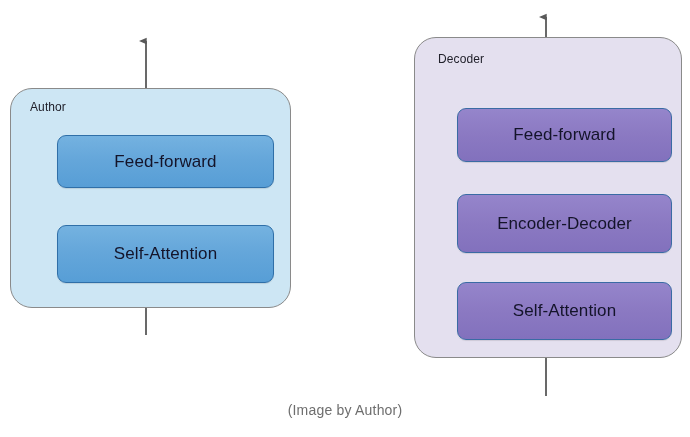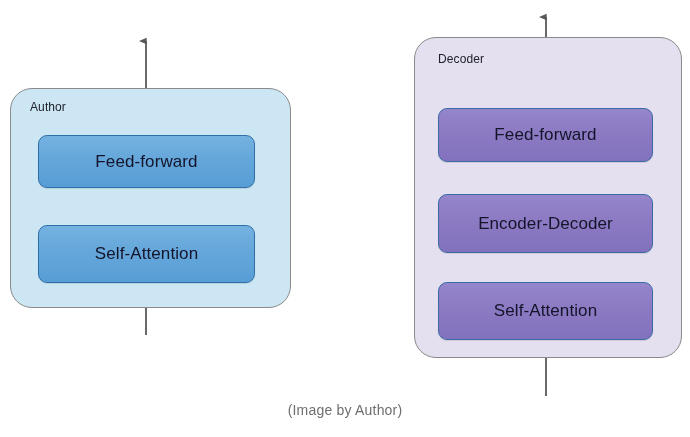--- a/index.html
+++ b/index.html
@@ -49,20 +49,21 @@
     display: flex;
     align-items: center;
     justify-content: center;
     text-align: center;
     border-radius: 9px;
     border: 1px solid #2f6fa8;
     font-size: 17px;
     color: #14142a;
     line-height: 1.14;
     letter-spacing: 0.1px;
+    margin-left: 19px;
   }
   .sub-box.blue {
     background: linear-gradient(180deg, #74b2e0 0%, #64a6da 48%, #579ed6 100%);
     box-shadow: 0 1px 1px rgba(0,0,0,0.10);
   }
   .sub-box.purple {
     background: linear-gradient(180deg, #9585cb 0%, #8b79c2 50%, #8271bd 100%);
     border-color: #3a6ba4;
     box-shadow: 0 1px 1px rgba(0,0,0,0.10);
   }

